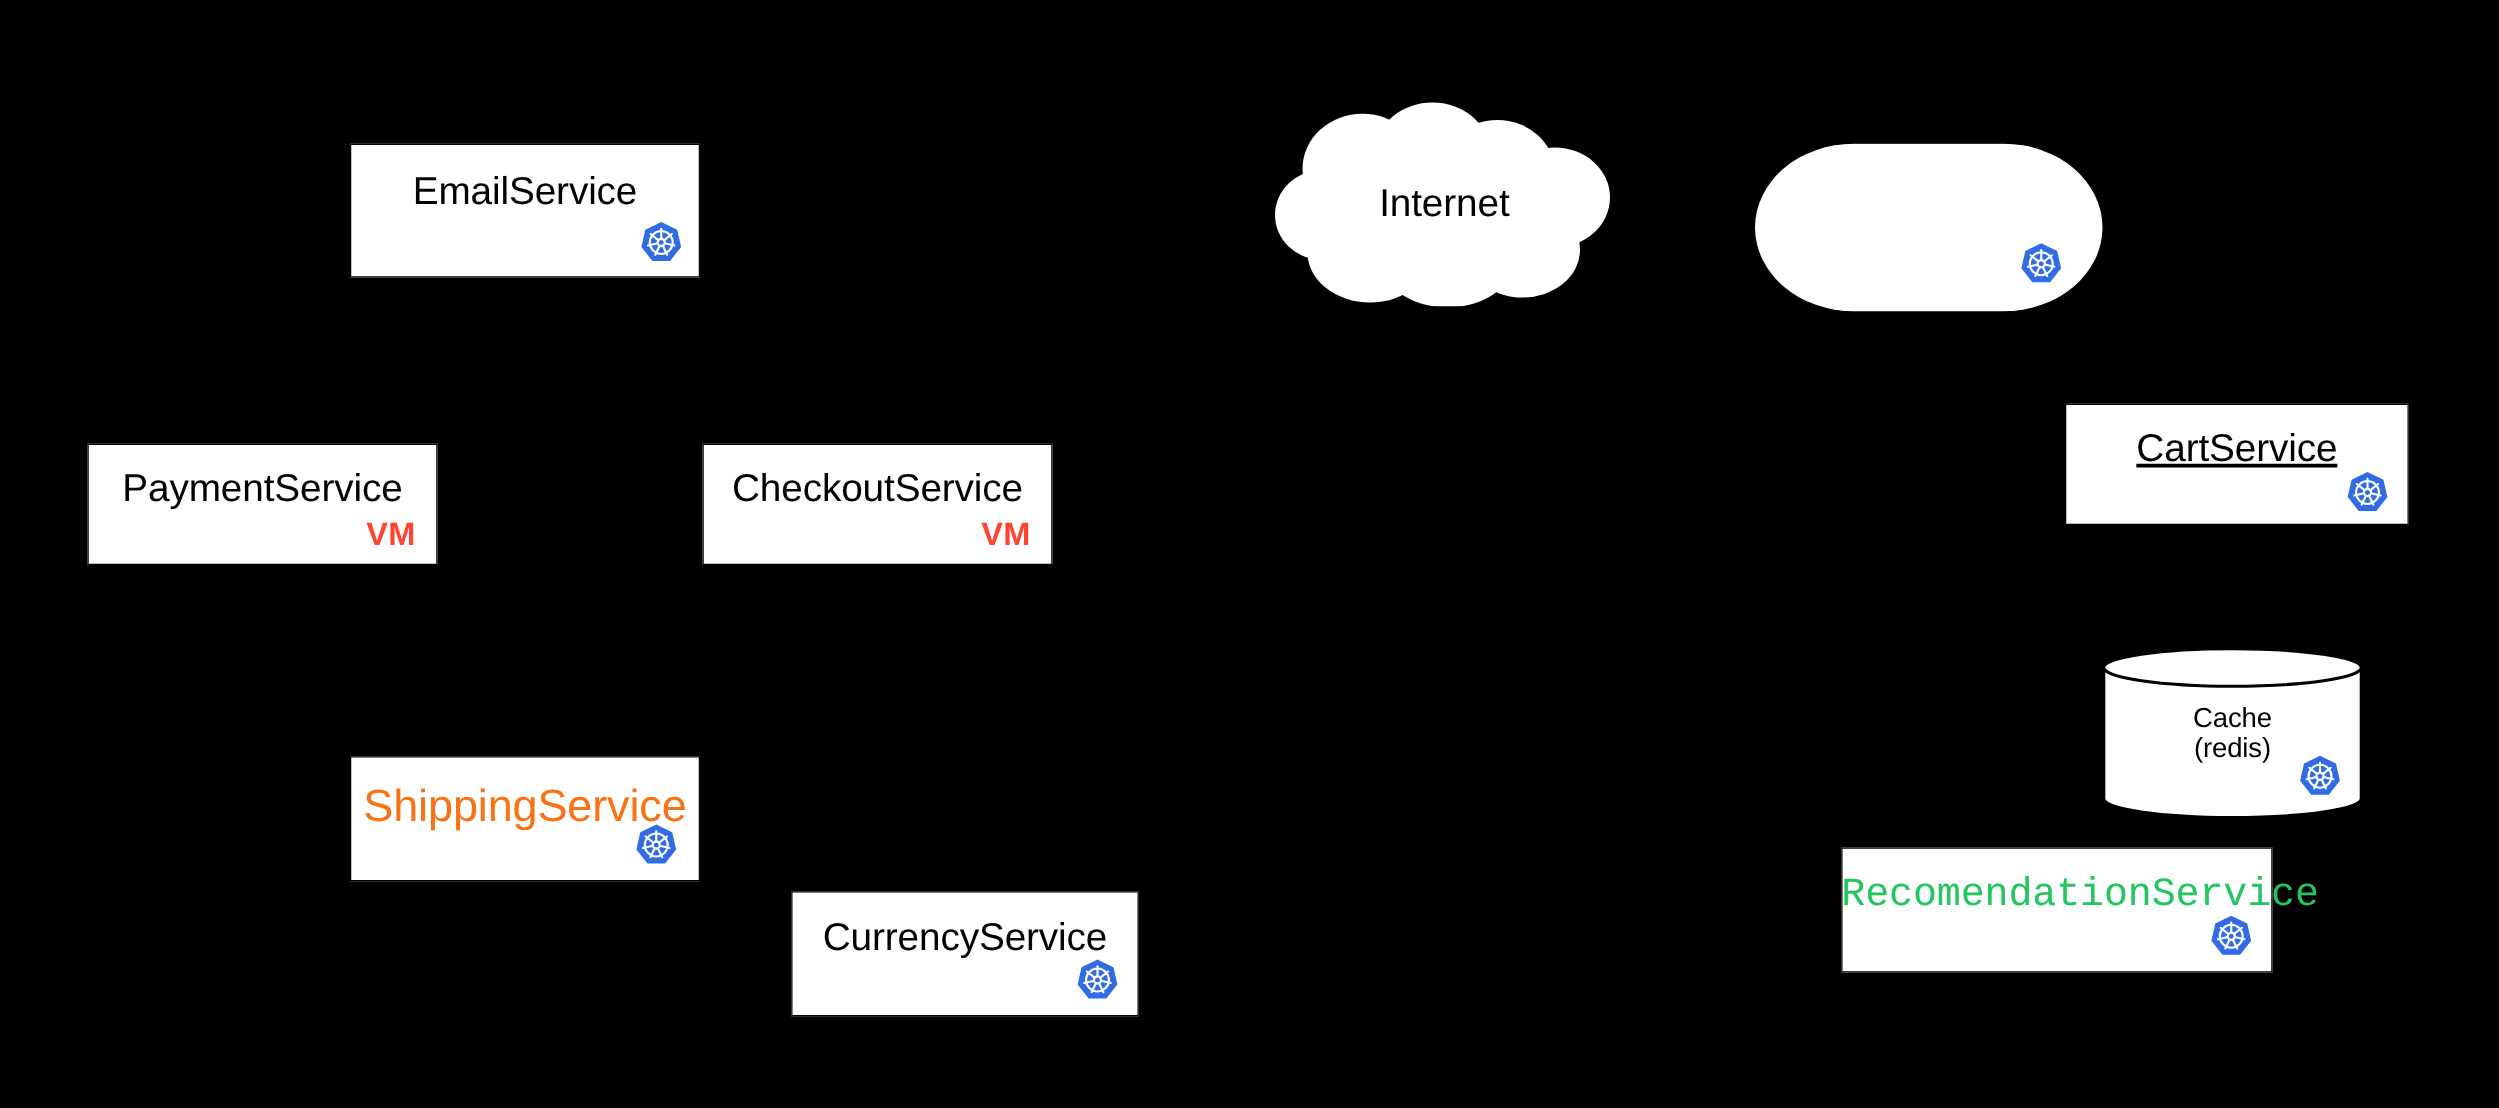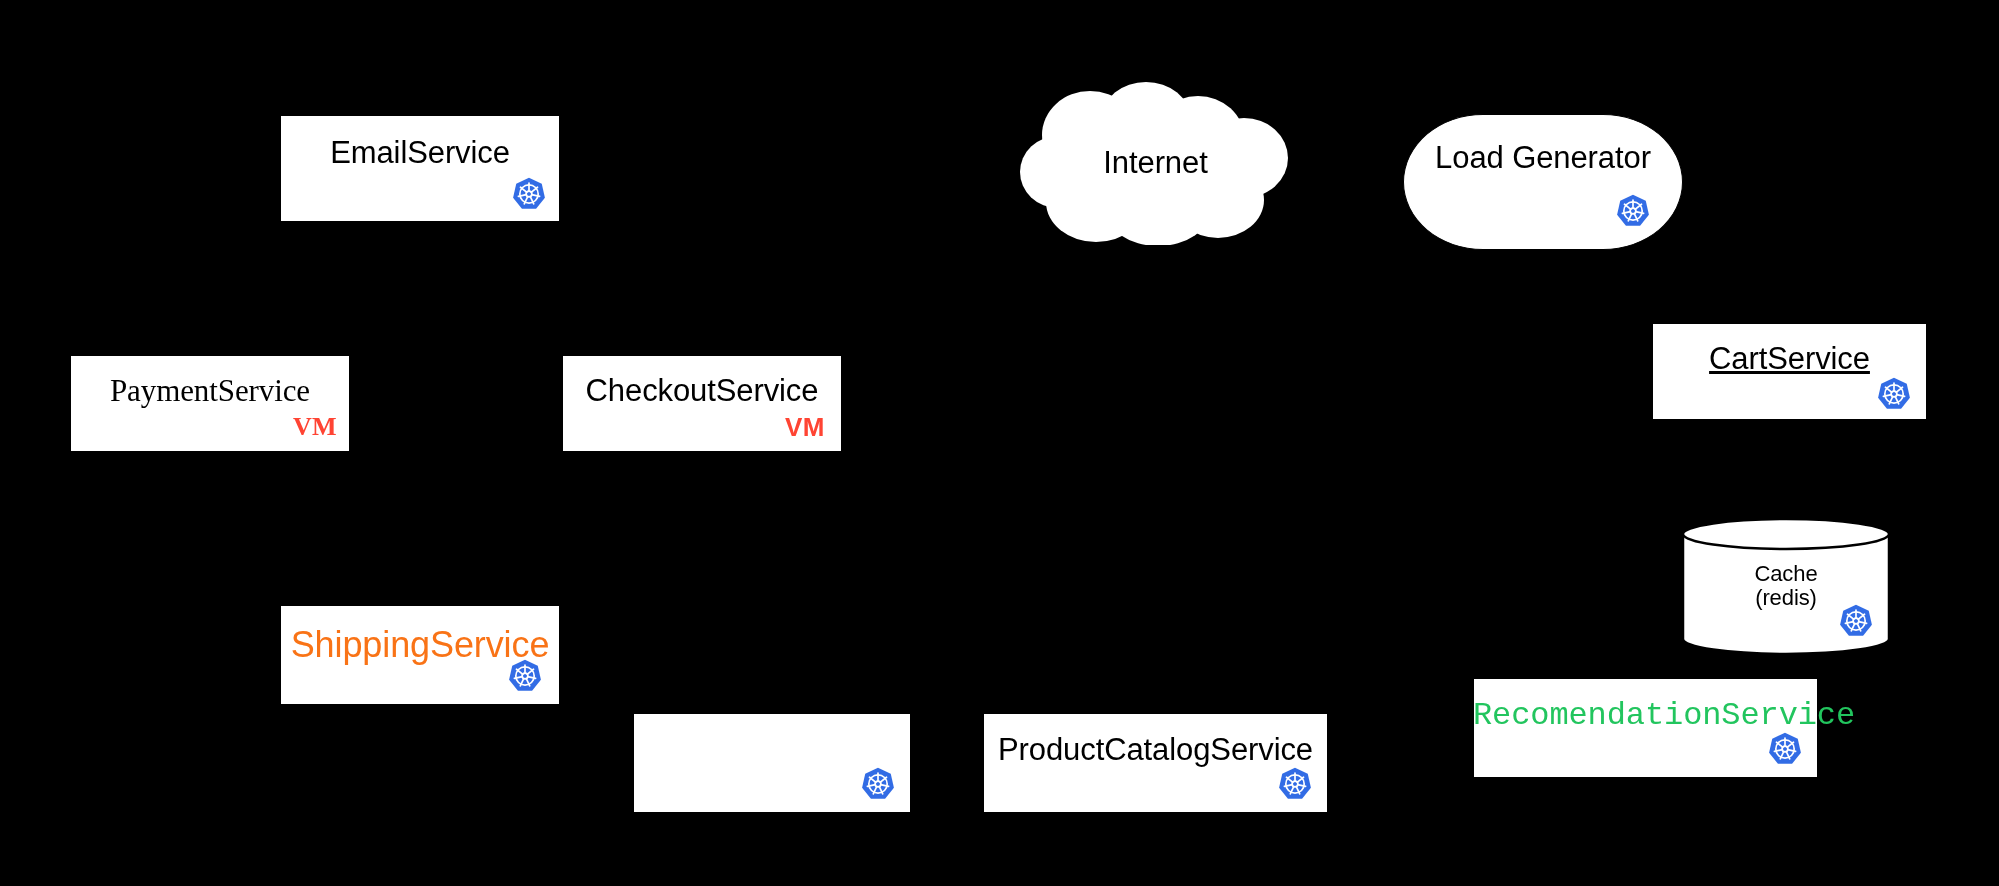--- a/index.html
+++ b/index.html
@@ -119,37 +119,36 @@
             <ellipse cx="140" cy="130" rx="52" ry="36" fill="#ffffff"></ellipse>
             <ellipse cx="200" cy="120" rx="46" ry="38" fill="#ffffff"></ellipse>
             <ellipse cx="120" cy="80" rx="70" ry="55" fill="#ffffff"></ellipse>
           </g>
         </svg>
       </div>
       <div class="node-label" style="font-size: 31px; color: rgb(0, 0, 0); text-align: center;">Internet</div>
     </div>
     <div class="node lbl-upper" style="left: 1403px; top: 114px; width: 280px; height: 136px;">
       <div class="pill-shape" style="background: rgb(255, 255, 255); border-color: rgb(0, 0, 0);"></div>
-      <div class="node-label" style="font-size: 31px; color: rgb(0, 0, 0);">Load Generator</div>
       <span class="k8s-badge" style="left: 213px; top: 80px;">
         <svg viewBox="0 0 100 100">
           <polygon points="50.00,2.00 87.53,20.07 96.80,60.68 70.83,93.25 29.17,93.25 3.20,60.68 12.47,20.07" fill="#326CE5"></polygon>
           <circle cx="50" cy="50" r="27" fill="none" stroke="#ffffff" stroke-width="5"></circle>
           <circle cx="50" cy="50" r="8.5" fill="none" stroke="#ffffff" stroke-width="5"></circle>
           <line x1="50.00" y1="42.00" x2="50.00" y2="18.00" stroke="#ffffff" stroke-width="5" stroke-linecap="round"></line>
           <line x1="56.25" y1="45.01" x2="75.02" y2="30.05" stroke="#ffffff" stroke-width="5" stroke-linecap="round"></line>
           <line x1="57.80" y1="51.78" x2="81.20" y2="57.12" stroke="#ffffff" stroke-width="5" stroke-linecap="round"></line>
           <line x1="53.47" y1="57.21" x2="63.88" y2="78.83" stroke="#ffffff" stroke-width="5" stroke-linecap="round"></line>
           <line x1="46.53" y1="57.21" x2="36.12" y2="78.83" stroke="#ffffff" stroke-width="5" stroke-linecap="round"></line>
           <line x1="42.20" y1="51.78" x2="18.80" y2="57.12" stroke="#ffffff" stroke-width="5" stroke-linecap="round"></line>
           <line x1="43.75" y1="45.01" x2="24.98" y2="30.05" stroke="#ffffff" stroke-width="5" stroke-linecap="round"></line>
         </svg>
       </span>
     </div>
-    <div class="node lbl-upper" style="left: 70px; top: 355px; width: 280px; height: 97px; font-family: Liberation Serif, serif;">
+    <div class="node lbl-upper" style="left: 70px; top: 355px; width: 280px; height: 97px;">
       <div class="rect-shape" style="background: rgb(255, 255, 255); border-color: rgb(0, 0, 0);"></div>
       <div class="node-label" style="font-size: 31px; color: rgb(0, 0, 0);">PaymentService</div>
       <span class="vm-badge" style="left: 223px; top: 57px; color: rgb(255, 68, 51);">VM</span>
     </div>
     <div class="node lbl-upper" style="left: 562px; top: 355px; width: 280px; height: 97px;">
       <div class="rect-shape" style="background: rgb(255, 255, 255); border-color: rgb(0, 0, 0);"></div>
       <div class="node-label" style="font-size: 31px; color: rgb(0, 0, 0);">CheckoutService</div>
       <span class="vm-badge" style="left: 223px; top: 57px; color: rgb(255, 68, 51);">VM</span>
     </div>
     <div class="node lbl-upper" style="left: 1652px; top: 323px; width: 275px; height: 97px;">
@@ -207,39 +206,22 @@
           <line x1="57.80" y1="51.78" x2="81.20" y2="57.12" stroke="#ffffff" stroke-width="5" stroke-linecap="round"></line>
           <line x1="53.47" y1="57.21" x2="63.88" y2="78.83" stroke="#ffffff" stroke-width="5" stroke-linecap="round"></line>
           <line x1="46.53" y1="57.21" x2="36.12" y2="78.83" stroke="#ffffff" stroke-width="5" stroke-linecap="round"></line>
           <line x1="42.20" y1="51.78" x2="18.80" y2="57.12" stroke="#ffffff" stroke-width="5" stroke-linecap="round"></line>
           <line x1="43.75" y1="45.01" x2="24.98" y2="30.05" stroke="#ffffff" stroke-width="5" stroke-linecap="round"></line>
         </svg>
       </span>
     </div>
     <div class="node lbl-upper" style="left: 633px; top: 713px; width: 278px; height: 100px;">
       <div class="rect-shape" style="background: rgb(255, 255, 255); border-color: rgb(0, 0, 0);"></div>
+      <div class="node-label" style="font-size: 31px; color: rgb(0, 0, 0);">CurrencyService</div>
       <span class="k8s-badge" style="left: 228px; top: 54px;">
-        <svg viewBox="0 0 100 100">
-          <polygon points="50.00,2.00 87.53,20.07 96.80,60.68 70.83,93.25 29.17,93.25 3.20,60.68 12.47,20.07" fill="#326CE5"></polygon>
-          <circle cx="50" cy="50" r="27" fill="none" stroke="#ffffff" stroke-width="5"></circle>
-          <circle cx="50" cy="50" r="8.5" fill="none" stroke="#ffffff" stroke-width="5"></circle>
-          <line x1="50.00" y1="42.00" x2="50.00" y2="18.00" stroke="#ffffff" stroke-width="5" stroke-linecap="round"></line>
-          <line x1="56.25" y1="45.01" x2="75.02" y2="30.05" stroke="#ffffff" stroke-width="5" stroke-linecap="round"></line>
-          <line x1="57.80" y1="51.78" x2="81.20" y2="57.12" stroke="#ffffff" stroke-width="5" stroke-linecap="round"></line>
-          <line x1="53.47" y1="57.21" x2="63.88" y2="78.83" stroke="#ffffff" stroke-width="5" stroke-linecap="round"></line>
-          <line x1="46.53" y1="57.21" x2="36.12" y2="78.83" stroke="#ffffff" stroke-width="5" stroke-linecap="round"></line>
-          <line x1="42.20" y1="51.78" x2="18.80" y2="57.12" stroke="#ffffff" stroke-width="5" stroke-linecap="round"></line>
-          <line x1="43.75" y1="45.01" x2="24.98" y2="30.05" stroke="#ffffff" stroke-width="5" stroke-linecap="round"></line>
-        </svg>
-      </span>
-    </div>
-    <div class="node lbl-upper" style="left: 983px; top: 713px; width: 345px; height: 100px;">
-      <div class="rect-shape" style="background: rgb(255, 255, 255); border-color: rgb(0, 0, 0);"></div>
-      <div class="node-label" style="font-size: 31px; color: rgb(0, 0, 0);">ProductCatalogService</div>
-      <span class="k8s-badge" style="left: 295px; top: 54px;">
         <svg viewBox="0 0 100 100">
           <polygon points="50.00,2.00 87.53,20.07 96.80,60.68 70.83,93.25 29.17,93.25 3.20,60.68 12.47,20.07" fill="#326CE5"></polygon>
           <circle cx="50" cy="50" r="27" fill="none" stroke="#ffffff" stroke-width="5"></circle>
           <circle cx="50" cy="50" r="8.5" fill="none" stroke="#ffffff" stroke-width="5"></circle>
           <line x1="50.00" y1="42.00" x2="50.00" y2="18.00" stroke="#ffffff" stroke-width="5" stroke-linecap="round"></line>
           <line x1="56.25" y1="45.01" x2="75.02" y2="30.05" stroke="#ffffff" stroke-width="5" stroke-linecap="round"></line>
           <line x1="57.80" y1="51.78" x2="81.20" y2="57.12" stroke="#ffffff" stroke-width="5" stroke-linecap="round"></line>
           <line x1="53.47" y1="57.21" x2="63.88" y2="78.83" stroke="#ffffff" stroke-width="5" stroke-linecap="round"></line>
           <line x1="46.53" y1="57.21" x2="36.12" y2="78.83" stroke="#ffffff" stroke-width="5" stroke-linecap="round"></line>
           <line x1="42.20" y1="51.78" x2="18.80" y2="57.12" stroke="#ffffff" stroke-width="5" stroke-linecap="round"></line>

